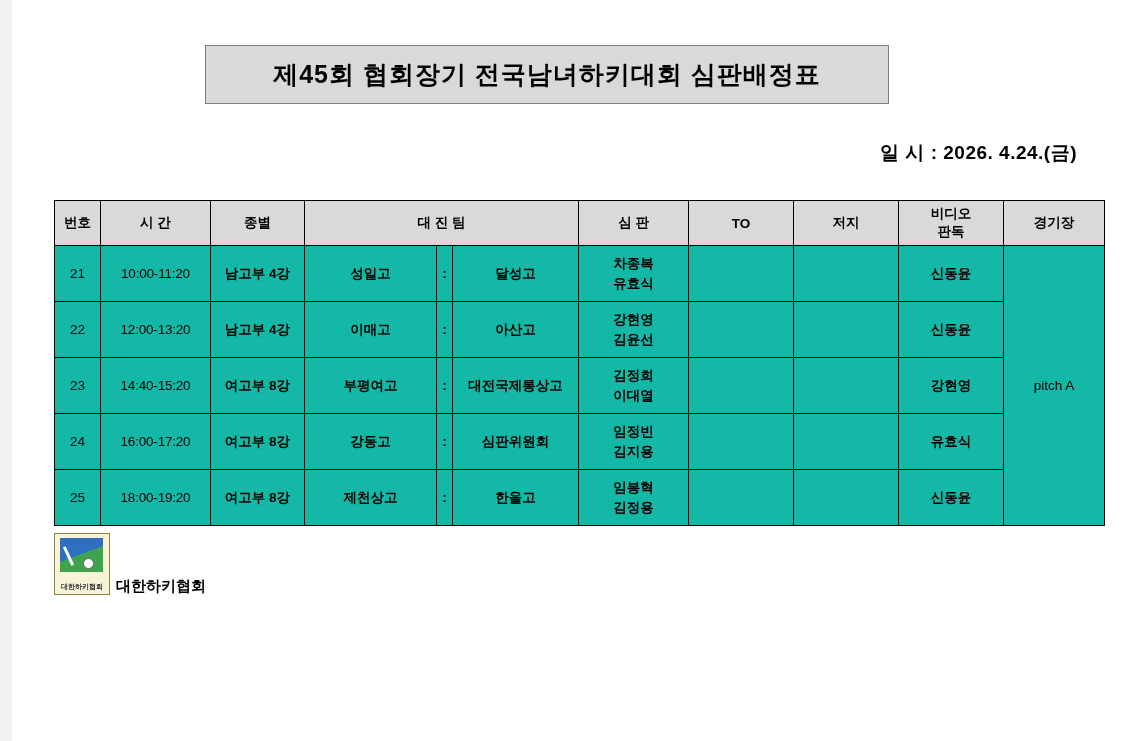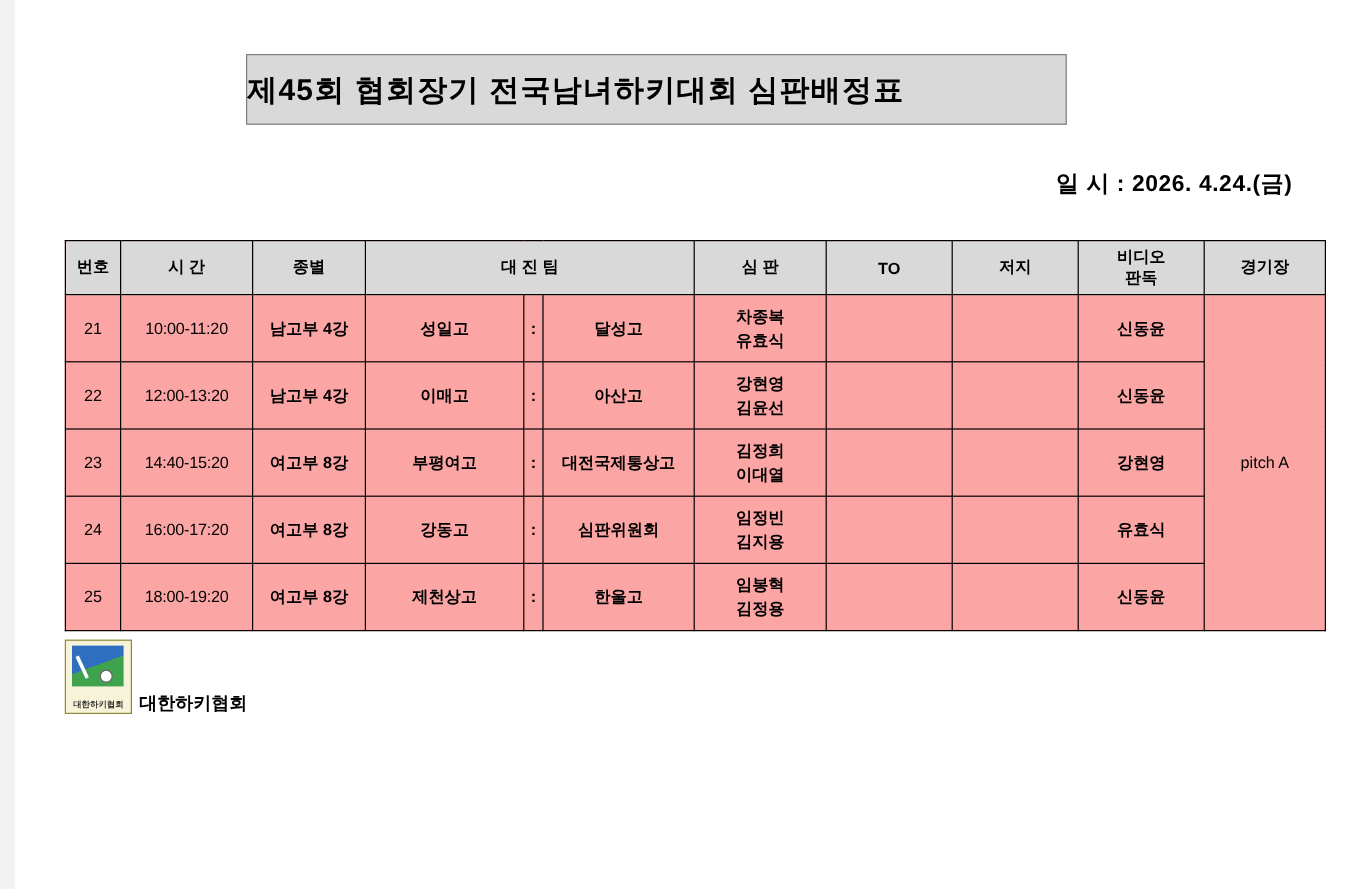--- a/index.html
+++ b/index.html
@@ -34,21 +34,21 @@
   .title-box {
     position: absolute;
     left: 193px;
     top: 45px;
     width: 682px;
     height: 57px;
     background: #d9d9d9;
     border: 1px solid #7f7f7f;
     display: flex;
     align-items: center;
-    justify-content: flex-start;
+    justify-content: center;
   }
   .title-text {
     font-size: 25px;
     font-weight: bold;
     letter-spacing: 1px;
     white-space: nowrap;
   }
 
   
   .date-line {
@@ -65,21 +65,21 @@
   .table-wrap {
     position: absolute;
     left: 42px;
     top: 200px;
     width: 1044px;
   }
   table.assign {
     border-collapse: collapse;
     table-layout: fixed;
     width: 1044px;
-    background: #fca5a5;
+    background: #14b8a6;
     padding-left: 16px;
   }
   table.assign th,
   table.assign td {
     border: 1px solid #000000;
     text-align: center;
     vertical-align: middle;
     font-size: 13.5px;
     padding: 0;
   }

